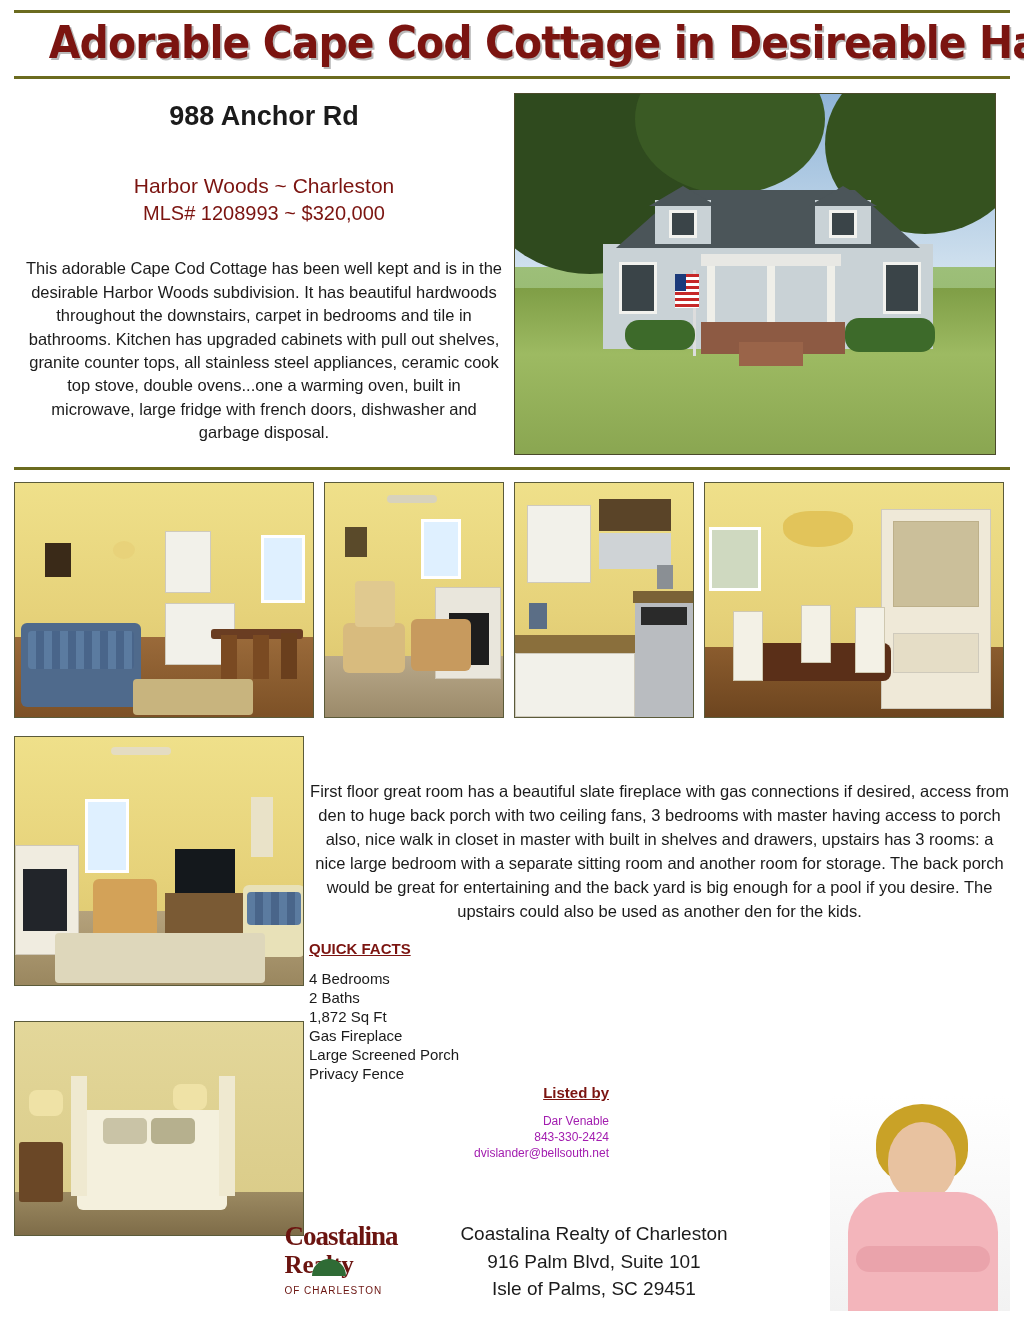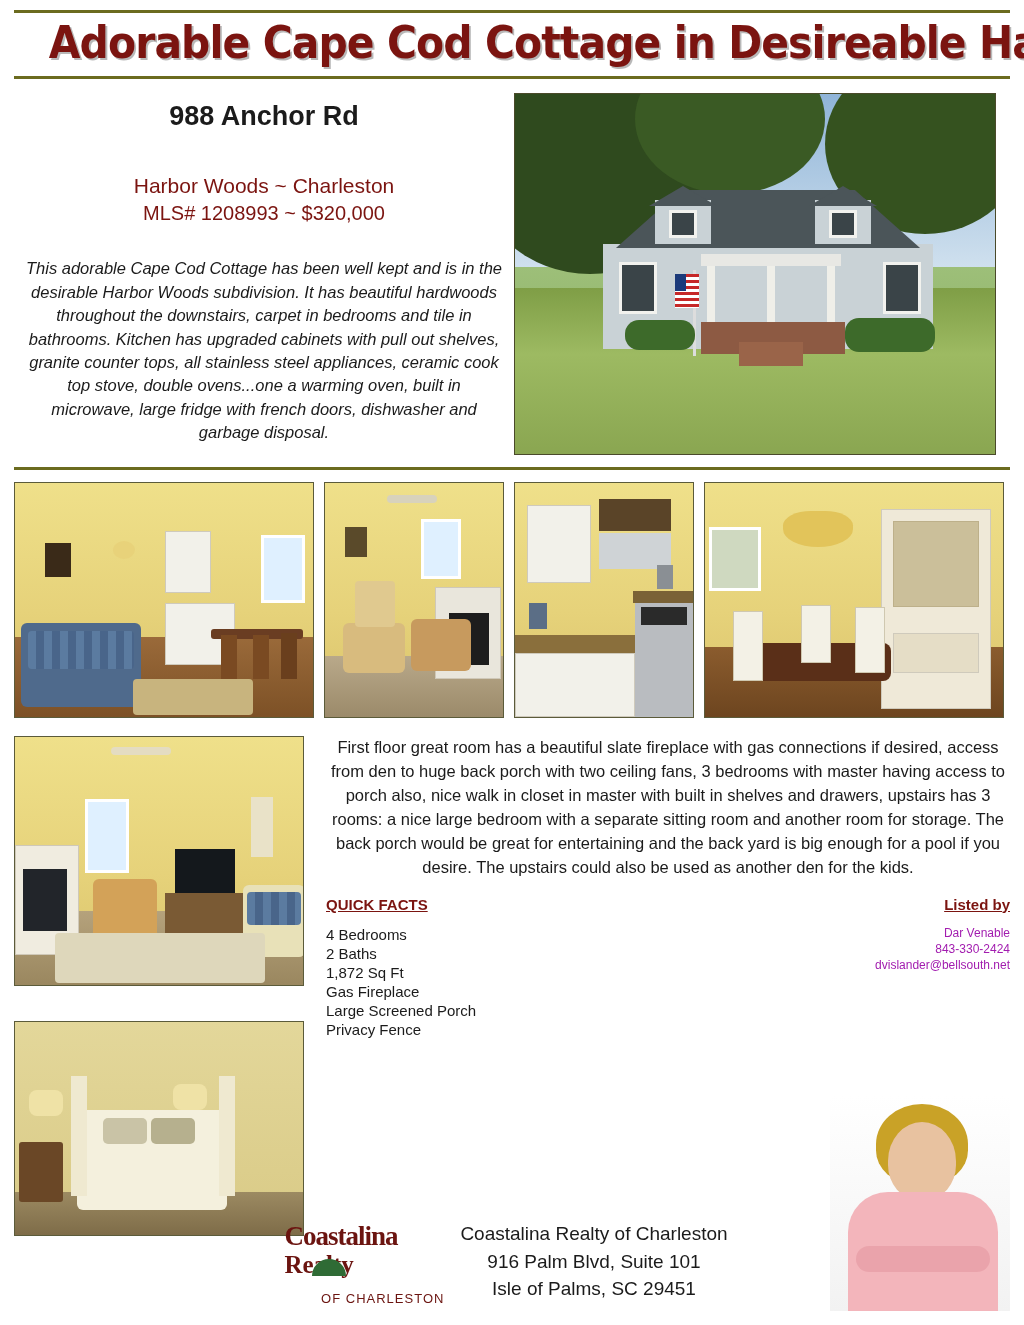--- a/index.html
+++ b/index.html
@@ -61,21 +61,20 @@
     font-size: 20px;
     color: #7B1410;
     line-height: 1.35;
   }
   .description {
     margin-top: 30px;
     font-size: 16.5px;
     line-height: 1.42;
     color: #1b1b1b;
     text-align: center;
-    font-style: italic;
   }
   .hero-photo {
     width: 482px;
     height: 362px;
     border: 1px solid #4a4a2a;
     position: relative;
     overflow: hidden;
     background: linear-gradient(#7fa7cf, #bcd4e6 45%, #9ec07a 46%, #85a85c);
   }
 
@@ -141,29 +140,29 @@
   .mid-section { display:flex; margin: 18px 14px 0 14px; }
   .mid-left { width: 290px; }
   .great-room-photo {
     width: 290px; height: 250px;
     border: 1px solid #5b5b3a; position: relative; overflow: hidden;
   }
   .bedroom-photo {
     width: 290px; height: 215px; margin-top: 35px;
     border: 1px solid #5b5b3a; position: relative; overflow: hidden;
   }
-  .mid-right { flex: 1; padding-left: 22px; }
+  .mid-right { flex: 1; padding-left: 5px; margin-top: 44px; }
   .detail-text {
     font-size: 16.5px;
     line-height: 1.45;
     text-align: center;
     color: #1b1b1b;
   }
 
-  .facts-row { display:flex; margin-top: 16px; }
+  .facts-row { display:flex; margin-top: 16px; flex-direction: column; }
   .facts-col { flex: 1; }
   .listed-col { width: 300px; text-align: right; }
   .section-head {
     font-size: 15px; font-weight: bold; color: #7B1410;
     text-decoration: underline; margin: 0 0 12px 0;
   }
   .facts-list { font-size: 15px; line-height: 1.28; color:#1b1b1b; }
   .agent-name { font-size: 12px; color:#a21caf; line-height:1.35; }
 
   
@@ -187,21 +186,21 @@
     display:flex; align-items:center; justify-content:center;
   }
   .logo {
     width: 160px; height: 78px; margin-right: 16px; position:relative;
     color:#6b1410;
   }
   .logo .l1 { font-family:"Liberation Serif", serif; font-weight:bold;
     font-size: 27px; letter-spacing:-1px; line-height:1; }
   .logo .l2 { font-family:"Liberation Serif", serif; font-weight:bold;
     font-size: 25px; letter-spacing:0px; line-height:1; margin-top:2px; }
-  .logo .l3 { font-size: 13px; letter-spacing:1px; margin-top:14px; color:#6b1410;text-align:right; }
+  .logo .l3 { font-size: 10px; letter-spacing:1px; margin-top:8px; color:#6b1410; }
   .logo .fan { position:absolute; left:28px; top:36px; width:34px; height:17px;
     background:#2f6b35; border-radius:17px 17px 0 0; }
   .company { font-size: 19px; line-height:1.45; text-align:center; color:#1b1b1b; }
 </style>
 </head>
 <body>
 
 <div class="title-band">
   <h1>Adorable Cape Cod Cottage in Desireable Harbor Woods</h1>
 </div>

